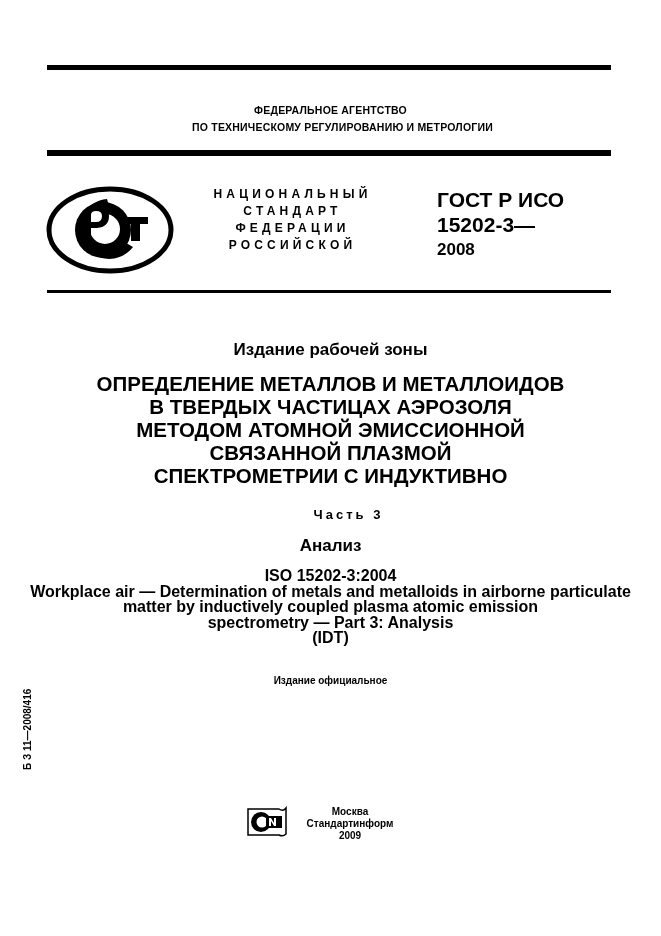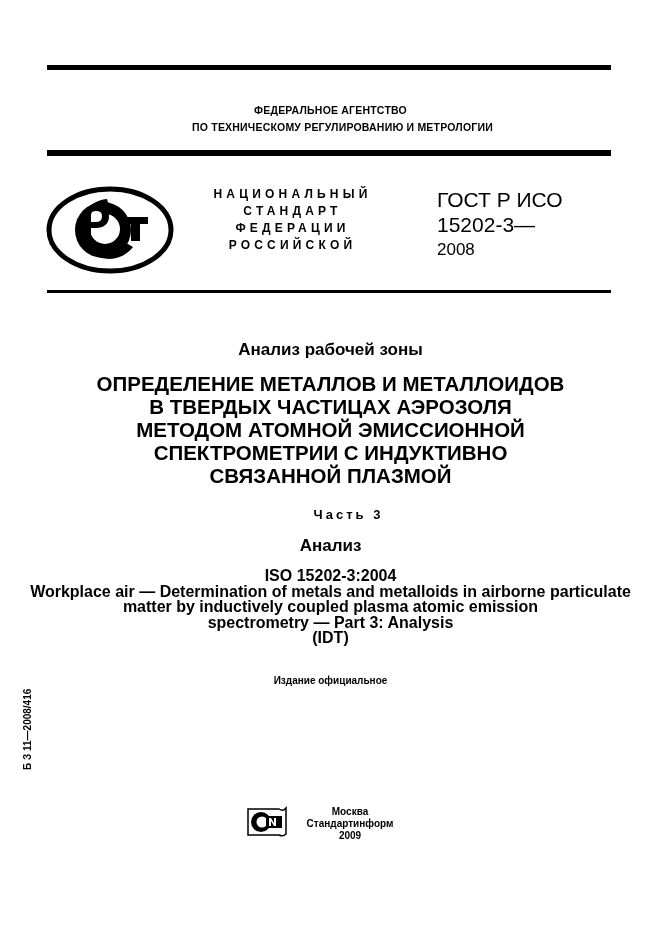--- a/index.html
+++ b/index.html
@@ -1,21 +1,21 @@
 <!DOCTYPE html>
 <html><head>
 <meta charset="utf-8">
 <style>
   html, body { margin: 0; padding: 0; background: #ffffff; }
   body { width: 661px; height: 936px; position: relative; overflow: hidden; font-family: "Liberation Sans", sans-serif; color: #000; }
   .rule { position: absolute; left: 47px; width: 564px; background: #000; }
   .center { position: absolute; left: 0; width: 661px; text-align: center; font-weight: bold; }
   .agency { font-size: 10.5px; letter-spacing: 0.2px; }
   .natstd { position: absolute; left: 200px; width: 185px; top: 186px; text-align: center; font-weight: bold; font-size: 12px; letter-spacing: 4.2px; line-height: 17px; }
-  .gost { position: absolute; left: 437px; top: 187px; font-weight: normal; font-size: 21px; line-height: 25px; }
+  .gost { position: absolute; left: 437px; top: 187px; font-weight: bold; font-size: 21px; line-height: 25px; }
   .gost .yr { font-size: 17px; }
   .logo { position: absolute; left: 45px; top: 185px; }
   .subtitle { font-size: 17px; }
   .maintitle { font-size: 20.5px; line-height: 23px; }
   .part { font-size: 13px; letter-spacing: 3px; }
   .analiz { font-size: 17px; }
   .iso { font-size: 16px; line-height: 15.5px; }
   .edition { font-size: 10px; }
   .side { position: absolute; left: 22px; top: 770px; transform-origin: 0 0; transform: rotate(-90deg); font-weight: bold; font-size: 10px; white-space: nowrap; }
   .pub-logo { position: absolute; left: 247px; top: 806px; }
@@ -50,28 +50,28 @@
 </div>
 
 <div class="gost">
   <div>ГОСТ Р ИСО</div>
   <div>15202-3—</div>
   <div class="yr">2008</div>
 </div>
 
 <div class="rule" style="top:290px;height:3px;"></div>
 
-<div class="center subtitle" style="top:340px;">Анализ рабочей зоны</div>
+<div class="center subtitle" style="top:340px;">Издание рабочей зоны</div>
 
 <div class="center maintitle" style="top:372px;">
   <div>ОПРЕДЕЛЕНИЕ МЕТАЛЛОВ И МЕТАЛЛОИДОВ</div>
   <div>В ТВЕРДЫХ ЧАСТИЦАХ АЭРОЗОЛЯ</div>
   <div>МЕТОДОМ АТОМНОЙ ЭМИССИОННОЙ</div>
+  <div>СВЯЗАННОЙ ПЛАЗМОЙ</div>
   <div>СПЕКТРОМЕТРИИ С ИНДУКТИВНО</div>
-  <div>СВЯЗАННОЙ ПЛАЗМОЙ</div>
 </div>
 
 <div class="center part" style="top:507px;margin-left:18px;">Часть 3</div>
 <div class="center analiz" style="top:536px;">Анализ</div>
 
 <div class="center iso" style="top:568px;">
   <div>ISO 15202-3:2004</div>
   <div>Workplace air — Determination of metals and metalloids in airborne particulate</div>
   <div>matter by inductively coupled plasma atomic emission</div>
   <div>spectrometry — Part 3:  Analysis</div>

